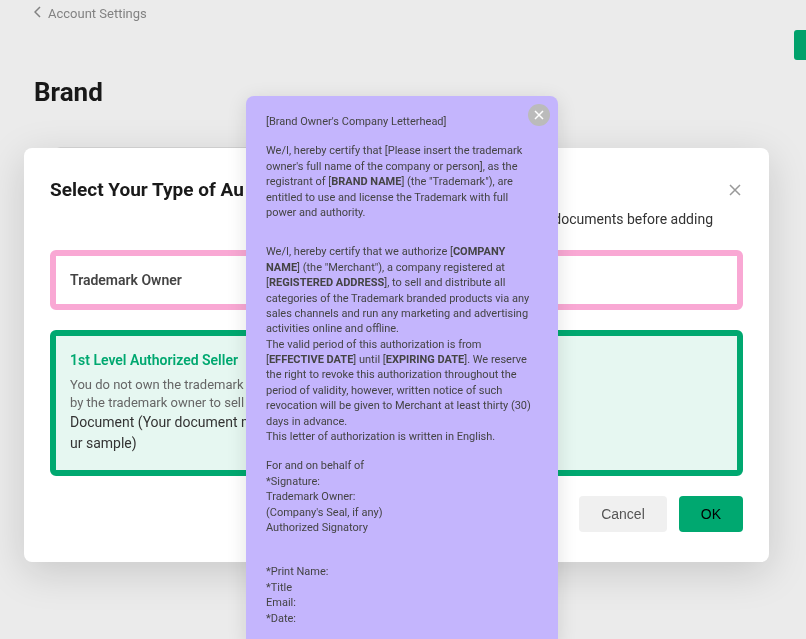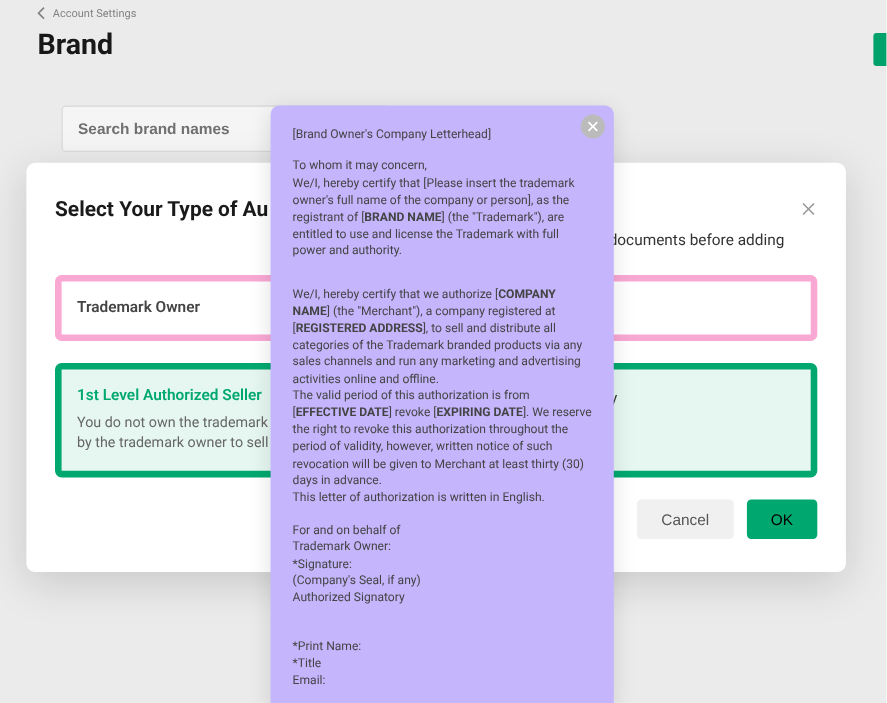--- a/index.html
+++ b/index.html
@@ -10,33 +10,34 @@
     body {
       font-family: -apple-system, BlinkMacSystemFont, "Segoe UI", Roboto, sans-serif;
       background: #f5f5f5;
       width: 806px;
       height: 639px;
       overflow: hidden;
       position: relative;
     }
     .breadcrumb {
       display: flex;
-      align-items: center;
+      align-items: flex-start;
       padding: 6px 34px;
       color: #888;
-      font-size: 10px;
+      font-size: 13px;
     }
     .breadcrumb svg {
       margin-right: 6px;
     }
     .page-title {
       font-size: 26px;
       font-weight: 700;
       padding: 2px 34px 10px;
       color: #1a1a1a;
+      margin-top: 48px;
     }
     .search-input {
       margin: 30px 56px 0;
       padding: 12px 14px;
       border: 1px solid #e0e0e0;
       border-radius: 4px;
       width: 300px;
       font-size: 14px;
       color: #999;
       background: #fff;
@@ -105,20 +106,21 @@
       color: #444;
     }
     .option-box.flex-between {
       display: flex;
       justify-content: space-between;
       align-items: flex-start;
     }
     .option-box.selected {
       border-color: #00a870;
       background: #e6f7f1;
+      flex-direction: column;
     }
     .option-box .option-title {
       color: #00a870;
       font-weight: 600;
     }
     .option-box .option-desc {
       margin-top: 8px;
       font-size: 13px;
       font-weight: 400;
       color: #666;
@@ -241,29 +243,29 @@
   </div>
 </div>
 
 <div class="modal2">
   <div class="modal2-close">
     <svg width="10" height="10" viewBox="0 0 10 10">
         <path d="M1 1 L9 9 M9 1 L1 9" stroke="#fff" stroke-width="1.5"></path>
       </svg>
   </div>
   <p style="margin-bottom: 14px;">[Brand Owner's Company Letterhead]</p>
-  <p class="tight">To whom it may concern,</p>
   <p><span>We/I, hereby certify that [Please insert the trademark owner's full name of the company or person], as the registrant of [</span><b>BRAND NAME</b><span>] (the "Trademark"), are entitled to use and license the Trademark with full power and authority.</span></p>
   <p class="tight"><span>We/I, hereby certify that we authorize [</span><b>COMPANY NAME</b><span>] (the "Merchant"), a company registered at [</span><b>REGISTERED ADDRESS</b><span>], to sell and distribute all categories of the Trademark branded products via any sales channels and run any marketing and advertising activities online and offline.</span></p>
-  <p class="tight"><span>The valid period of this authorization is from [</span><b>EFFECTIVE DATE</b><span>] revoke [</span><b>EXPIRING DATE</b><span>]. We reserve the right to revoke this authorization throughout the period of validity, however, written notice of such revocation will be given to Merchant at least thirty (30) days in advance.</span></p>
+  <p class="tight"><span>The valid period of this authorization is from [</span><b>EFFECTIVE DATE</b><span>] until [</span><b>EXPIRING DATE</b><span>]. We reserve the right to revoke this authorization throughout the period of validity, however, written notice of such revocation will be given to Merchant at least thirty (30) days in advance.</span></p>
   <p style="margin-top: 0; margin-bottom: 14px;">This letter of authorization is written in English.</p>
   <p class="tight">For and on behalf of</p>
+  <p class="tight">*Signature:</p>
   <p class="tight">Trademark Owner:</p>
-  <p class="tight">*Signature:</p>
   <p class="tight">(Company's Seal, if any)</p>
   <p style="margin-bottom: 29px;">Authorized Signatory</p>
   <p class="tight">*Print Name:</p>
   <p class="tight">*Title</p>
   <p class="tight">Email:</p>
+  <p class="tight">*Date:</p>
 </div>
 
 
 
 
 </body></html>

